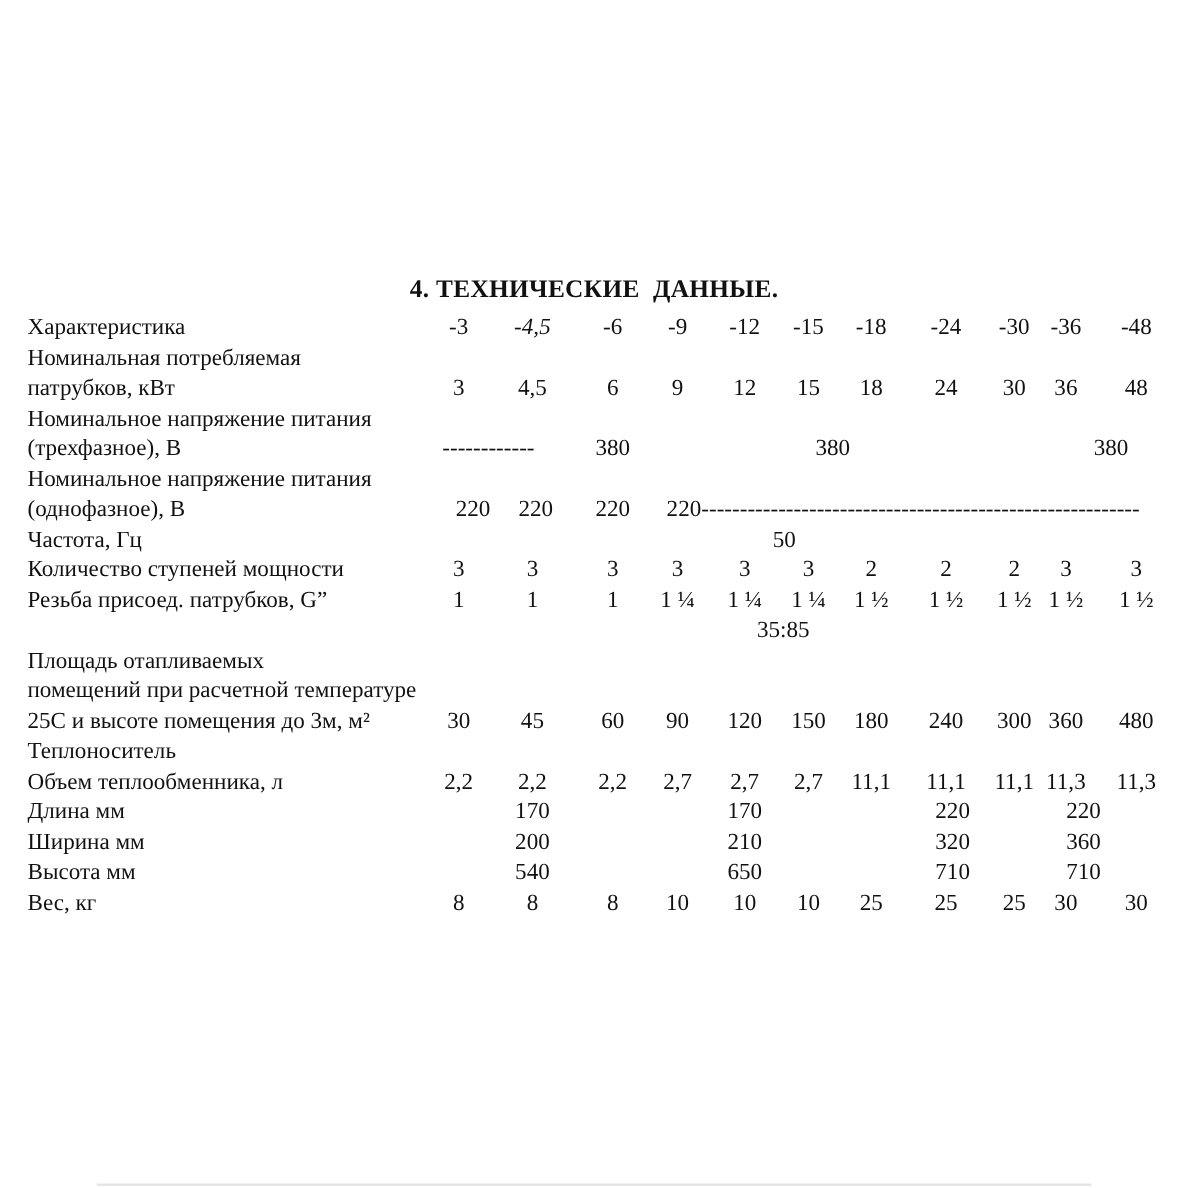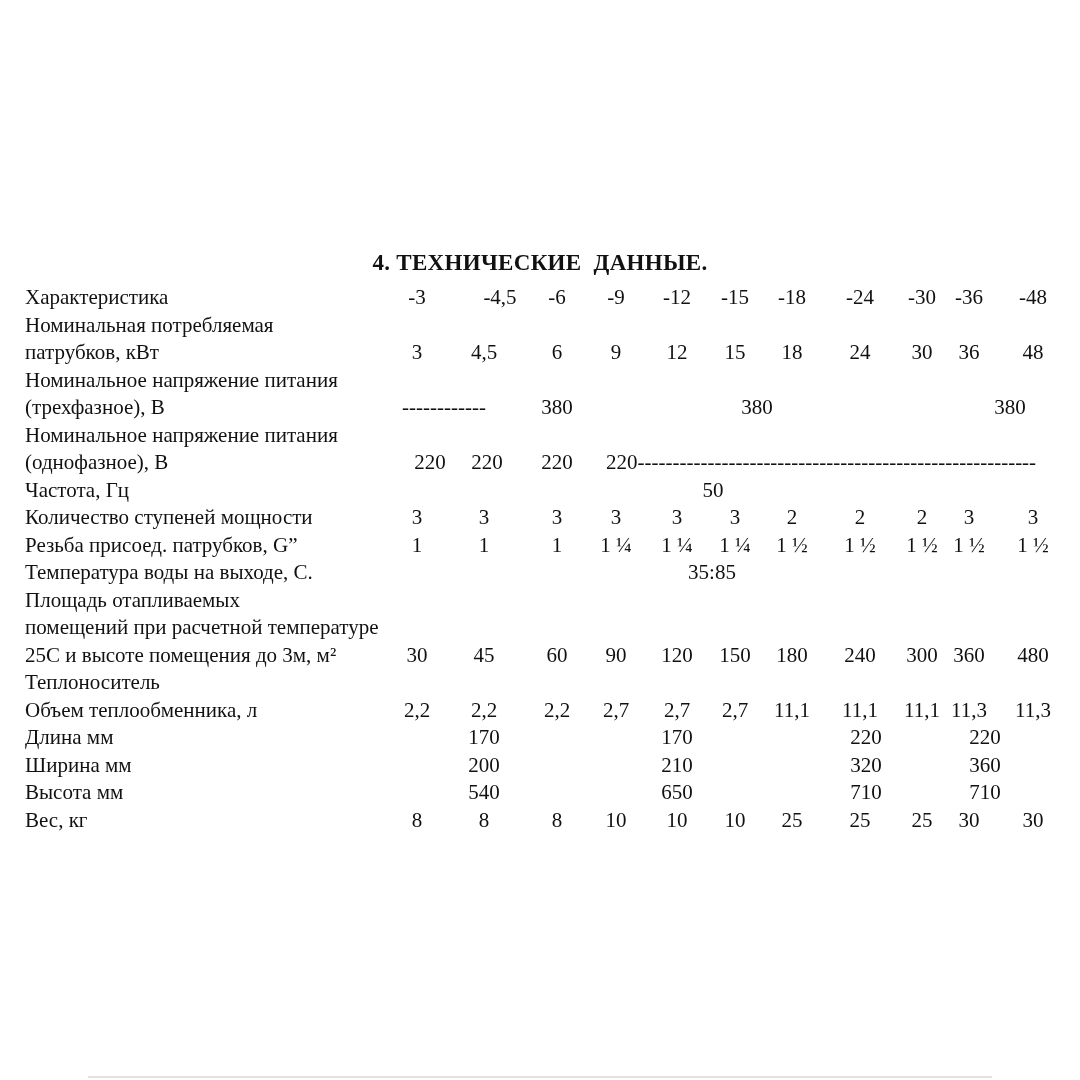--- a/index.html
+++ b/index.html
@@ -55,21 +55,21 @@
 </style>
 </head>
 <body>
 
 <div class="page">
   <h1 class="title">4. ТЕХНИЧЕСКИЕ  ДАННЫЕ.</h1>
   <div id="table">
       <div class="line" style="top: 284px;">
         <span class="row-label">Характеристика</span>
         <span class="cell" style="left: 417px;">-3</span>
-        <span class="cell" style="left: 500px;">-4,5</span>
+        <span class="cell" style="left: 484px; font-style: italic;">-4,5</span>
         <span class="cell" style="left: 557px;">-6</span>
         <span class="cell" style="left: 616px;">-9</span>
         <span class="cell" style="left: 677px;">-12</span>
         <span class="cell" style="left: 735px;">-15</span>
         <span class="cell" style="left: 792px;">-18</span>
         <span class="cell" style="left: 860px;">-24</span>
         <span class="cell" style="left: 922px;">-30</span>
         <span class="cell" style="left: 969px;">-36</span>
         <span class="cell" style="left: 1033px;">-48</span>
       </div>
@@ -136,21 +136,20 @@
         <span class="cell" style="left: 616px;">1 ¼</span>
         <span class="cell" style="left: 677px;">1 ¼</span>
         <span class="cell" style="left: 735px;">1 ¼</span>
         <span class="cell" style="left: 792px;">1 ½</span>
         <span class="cell" style="left: 860px;">1 ½</span>
         <span class="cell" style="left: 922px;">1 ½</span>
         <span class="cell" style="left: 969px;">1 ½</span>
         <span class="cell" style="left: 1033px;">1 ½</span>
       </div>
       <div class="line" style="top: 559px;">
-        <span class="row-label">Температура воды на выходе, С.</span>
         <span class="cell" style="left: 712px;">35:85</span>
       </div>
       <div class="line" style="top: 587px;">
         <span class="row-label">Площадь отапливаемых</span>
       </div>
       <div class="line" style="top: 614px;">
         <span class="row-label">помещений при расчетной температуре</span>
       </div>
       <div class="line" style="top: 642px;">
         <span class="row-label">25С и высоте помещения до 3м, м²</span>

